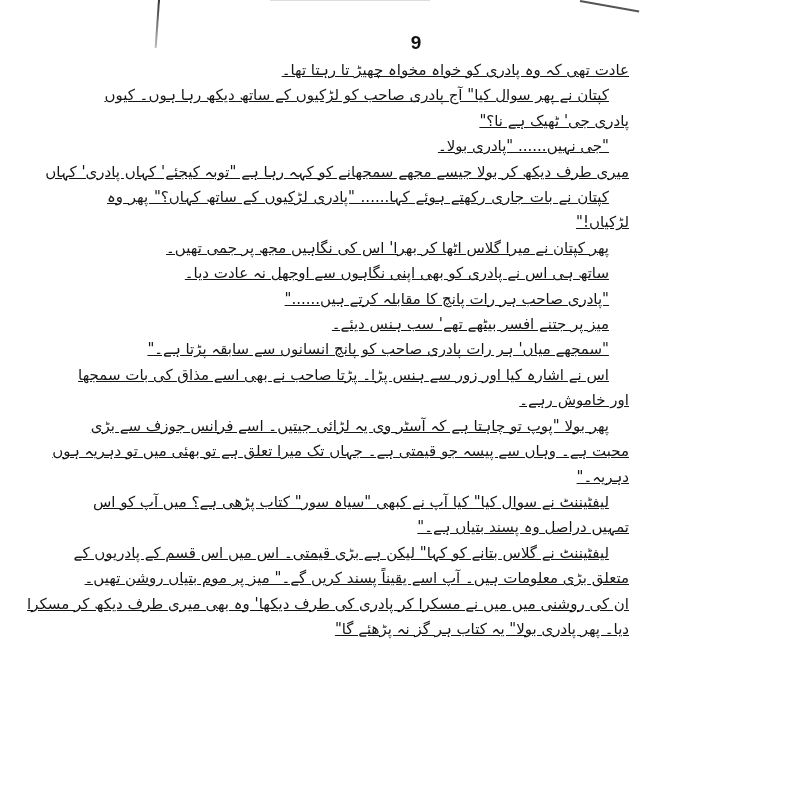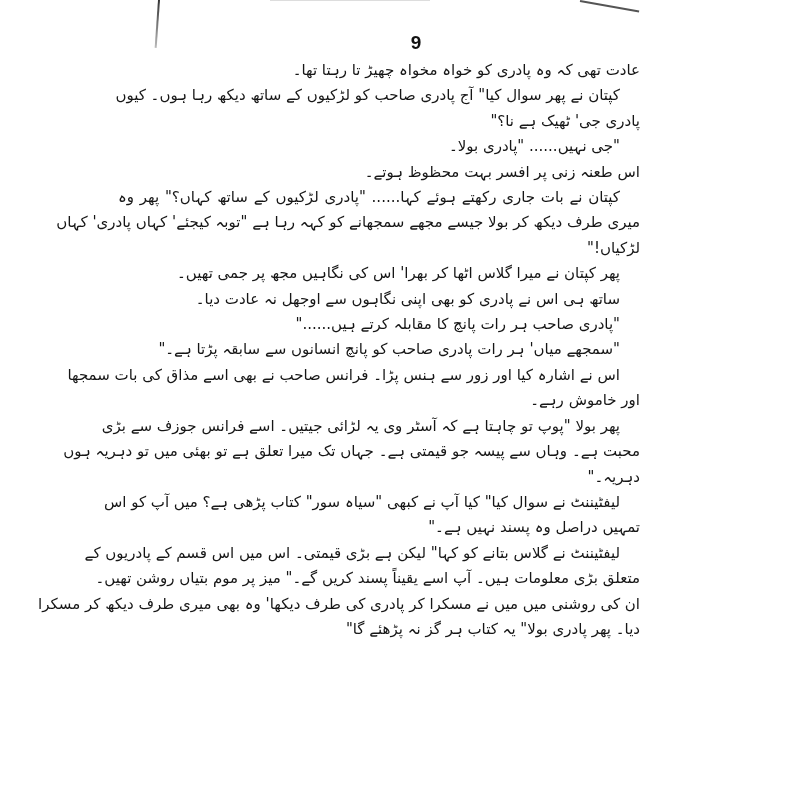--- a/index.html
+++ b/index.html
@@ -17,56 +17,56 @@
     }
     .scan-edge-top2 {
       position: absolute; left: 270px; top: 0; width: 160px; height: 1px; background: #ddd;
     }
     .page-number {
       position: absolute; top: 32px; left: 0; width: 100%; text-align: center;
       font-family: "Liberation Sans", sans-serif; font-weight: bold; font-size: 19px; color: #111;
       padding-left: 32px; box-sizing: border-box;
     }
     .text-block {
-      position: absolute; left: 118px; top: 58px; width: 522px;
+      position: absolute; left: 107px; top: 58px; width: 522px;
       direction: rtl; text-align: right;
-      font-family: "DejaVu Sans", sans-serif; font-size: 15px; line-height: 25.4px; color: #161616;
+      font-family: "DejaVu Sans", sans-serif; font-size: 15px; line-height: 25.4px; color: #161616; text-decoration: underline;
     }
     .line { display: block; white-space: nowrap; }
     .line.indent { padding-right: 20px; }
     .line.justify { text-align: justify; text-align-last: justify; }
   </style>
 </head>
 <body>
 
 <div>
   <div class="scan-edge-left"></div>
   <div class="scan-edge-top"></div>
   <div class="scan-edge-top2"></div>
 
   <div class="page-number">9</div>
 
   <div class="text-block">
     <span class="line">عادت تھی کہ وہ پادری کو خواہ مخواہ چھیڑ تا رہتا تھا۔</span>
     <span class="line indent justify">کپتان نے پھر سوال کیا" آج پادری صاحب کو لڑکیوں کے ساتھ دیکھ رہا ہوں۔ کیوں</span>
     <span class="line">پادری جی' ٹھیک ہے نا؟"</span>
     <span class="line indent">"جی نہیں...... "پادری بولا۔</span>
-    <span class="line">اس طعنہ زنی پر افسر بہت محظوظ ہوتے۔</span>
+    <span class="line justify">میری طرف دیکھ کر بولا جیسے مجھے سمجھانے کو کہہ رہا ہے "توبہ کیجئے' کہاں پادری' کہاں</span>
     <span class="line indent justify">کپتان نے بات جاری رکھتے ہوئے کہا...... "پادری لڑکیوں کے ساتھ کہاں؟" پھر وہ</span>
-    <span class="line justify">میری طرف دیکھ کر بولا جیسے مجھے سمجھانے کو کہہ رہا ہے "توبہ کیجئے' کہاں پادری' کہاں</span>
     <span class="line">لڑکیاں!"</span>
     <span class="line indent">پھر کپتان نے میرا گلاس اٹھا کر بھرا' اس کی نگاہیں مجھ پر جمی تھیں۔</span>
     <span class="line indent">ساتھ ہی اس نے پادری کو بھی اپنی نگاہوں سے اوجھل نہ عادت دیا۔</span>
     <span class="line indent">"پادری صاحب ہر رات پانچ کا مقابلہ کرتے ہیں......"</span>
+    <span class="line indent">میز پر جتنے افسر بیٹھے تھے' سب ہنس دیئے۔</span>
     <span class="line indent">"سمجھے میاں' ہر رات پادری صاحب کو پانچ انسانوں سے سابقہ پڑتا ہے۔"</span>
-    <span class="line indent justify">اس نے اشارہ کیا اور زور سے ہنس پڑا۔ فرانس صاحب نے بھی اسے مذاق کی بات سمجھا</span>
+    <span class="line indent justify">اس نے اشارہ کیا اور زور سے ہنس پڑا۔ پڑتا صاحب نے بھی اسے مذاق کی بات سمجھا</span>
     <span class="line">اور خاموش رہے۔</span>
     <span class="line indent justify">پھر بولا "پوپ تو چاہتا ہے کہ آسٹر وی یہ لڑائی جیتیں۔ اسے فرانس جوزف سے بڑی</span>
     <span class="line justify">محبت ہے۔ وہاں سے پیسہ جو قیمتی ہے۔ جہاں تک میرا تعلق ہے تو بھئی میں تو دہریہ ہوں</span>
     <span class="line">دہریہ۔"</span>
     <span class="line indent justify">لیفٹیننٹ نے سوال کیا" کیا آپ نے کبھی "سیاہ سور" کتاب پڑھی ہے؟ میں آپ کو اس</span>
-    <span class="line">تمہیں دراصل وہ پسند نہیں ہے۔"</span>
+    <span class="line">تمہیں دراصل وہ پسند بتیاں ہے۔"</span>
     <span class="line indent justify">لیفٹیننٹ نے گلاس بتانے کو کہا" لیکن ہے بڑی قیمتی۔ اس میں اس قسم کے پادریوں کے</span>
     <span class="line justify">متعلق بڑی معلومات ہیں۔ آپ اسے یقیناً پسند کریں گے۔" میز پر موم بتیاں روشن تھیں۔</span>
     <span class="line justify">ان کی روشنی میں میں نے مسکرا کر پادری کی طرف دیکھا' وہ بھی میری طرف دیکھ کر مسکرا</span>
     <span class="line">دیا۔ پھر پادری بولا" یہ کتاب ہر گز نہ پڑھئے گا"</span>
   </div>
 </div>
 
 </body></html>

